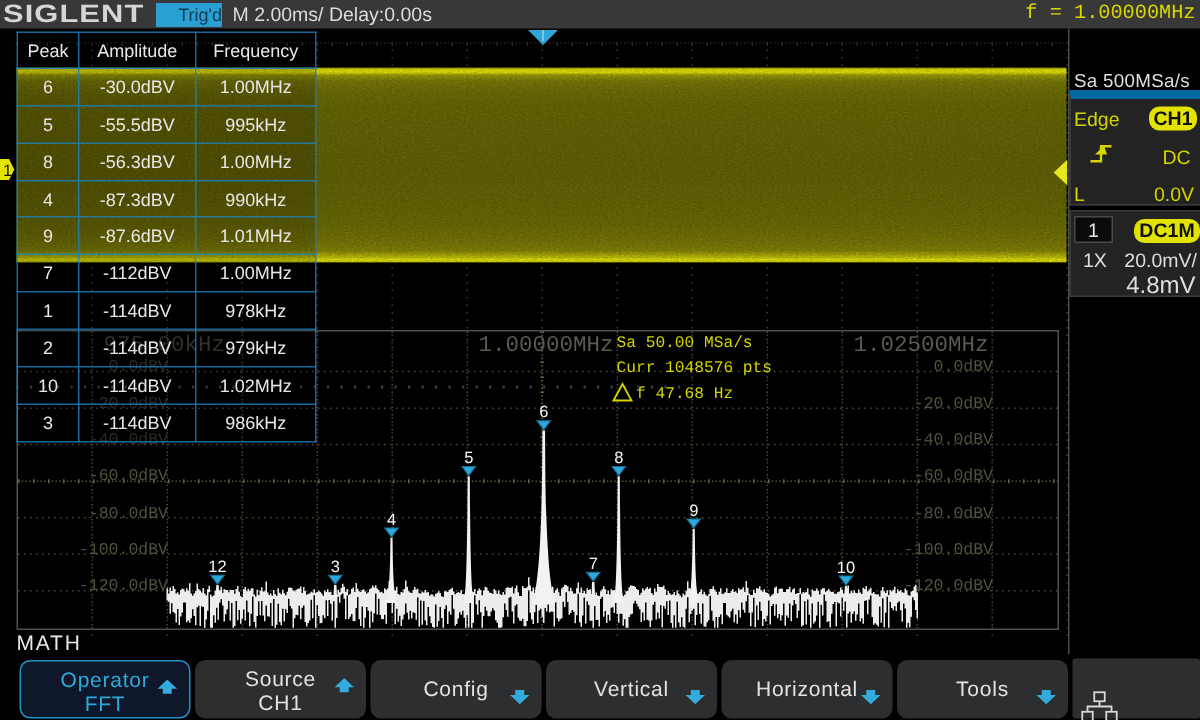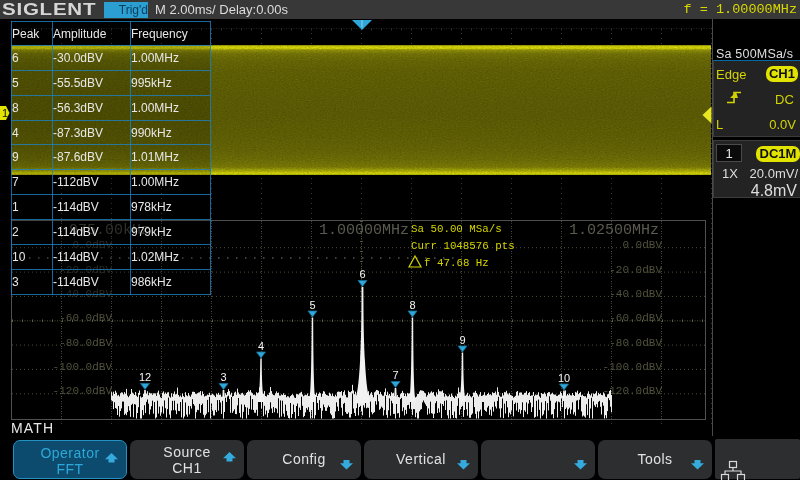--- a/index.html
+++ b/index.html
@@ -32,44 +32,44 @@
   color:#51513d; white-space:pre; }
 .flab { position:absolute; top:222px; font-family:"Liberation Mono", monospace; font-size:15px;
   color:#5a5a50; }
 .ytext { position:absolute; font-family:"Liberation Mono", monospace; font-size:10.8px;
   color:#d4d400; white-space:pre; }
 
 
 #ptable { position:absolute; left:11px; top:21px; width:200px; border-collapse:collapse;
   background:rgba(0,0,0,0.16); table-layout:fixed; }
 #ptable th, #ptable td { border:1px solid rgba(28,130,195,0.8); color:#e8e8e8; font-weight:normal;
-  font-size:12px; text-align:left; padding:0; height:24.86px; overflow:hidden; }
+  font-size:12px; text-align:center; padding:0; height:24.86px; overflow:hidden; }
 #ptable th { height:24px; font-size:12px; }
 #ptable .c1 { width:41px; }
 #ptable .c2 { width:78px;margin-left:32px; }
 #ptable .c3 { width:80px; }
 
 
 .sbtext { position:absolute; color:#dedede; font-size:12.5px; letter-spacing:0.2px;margin-top:24px; }
 #trigpanel { position:absolute; left:713px; top:60px; width:87px; height:77px; background:#232323;
-  border-top:1px solid #0369a1; border-left:1px solid #3c3c3c; border-bottom:1px solid #3c3c3c; }
+  border-top:6px solid #0369a1; border-left:1px solid #3c3c3c; border-bottom:1px solid #3c3c3c; }
 #chpanel { position:absolute; left:713px; top:140px; width:87px; height:58px; background:#232323;
   border-top:1px solid #3c3c3c; border-left:1px solid #3c3c3c; border-bottom:1px solid #3c3c3c; }
 .yl { color:#d4d400; }
 .badge { position:absolute; background:#e3e300; color:#111; font-weight:bold;
   border-radius:7px; text-align:center; }
 
 
 #mathlab { position:absolute; left:11px; top:420px; font-size:14px; color:#e8e8e8; letter-spacing:1.2px; }
 .btn { position:absolute; top:440px; width:114px; height:39px; background:#2c2e2f; border-radius:7px;
   color:#e2e2e2; font-size:14px; letter-spacing:0.5px; }
 .btn .l1 { position:absolute; left:0; right:0; top:4px; text-align:center; }
 .btn .l2 { position:absolute; left:0; right:0; top:20px; text-align:center; }
 .btn .single { position:absolute; left:0; right:0; top:11px; text-align:center; }
-#btn1 { background:#0c4a6e; border:1.5px solid #2391c2; color:#2da9d8; }
+#btn1 { background:#0f172a; border:1.5px solid #2391c2; color:#2da9d8; }
 #lanpanel { position:absolute; left:715px; top:439px; width:85px; height:40px; background:#2c2e2f; border-radius:2px; }
 </style></head>
 <body>
 <div id="scr">
 
   <svg class="abs" width="800" height="480" style="left:0;top:0">
 <line x1="61.5" y1="28" x2="61.5" y2="428" stroke="#3a3a3a" stroke-width="1" stroke-dasharray="1 4"></line>
 <line x1="111.5" y1="28" x2="111.5" y2="428" stroke="#3a3a3a" stroke-width="1" stroke-dasharray="1 4"></line>
 <line x1="161.5" y1="28" x2="161.5" y2="428" stroke="#3a3a3a" stroke-width="1" stroke-dasharray="1 4"></line>
 <line x1="211.5" y1="28" x2="211.5" y2="428" stroke="#3a3a3a" stroke-width="1" stroke-dasharray="1 4"></line>
@@ -300,20 +300,21 @@
         <polygon points="7.5,9.5 14,3.3 10.5,3.3 10.5,0 4.5,0 4.5,3.3 1,3.3" fill="#35aadc"></polygon>
       </svg>
   </div>
   <div class="btn" style="left:364px">
     <div class="single">Vertical</div>
     <svg class="abs" width="15" height="10" style="right:7px;top:19.5px">
         <polygon points="7.5,9.5 14,3.3 10.5,3.3 10.5,0 4.5,0 4.5,3.3 1,3.3" fill="#35aadc"></polygon>
       </svg>
   </div>
   <div class="btn" style="left:481px">
+    <div class="single">Horizontal</div>
     <svg class="abs" width="15" height="10" style="right:7px;top:19.5px">
         <polygon points="7.5,9.5 14,3.3 10.5,3.3 10.5,0 4.5,0 4.5,3.3 1,3.3" fill="#35aadc"></polygon>
       </svg>
   </div>
   <div class="btn" style="left:598px">
     <div class="single">Tools</div>
     <svg class="abs" width="15" height="10" style="right:7px;top:19.5px">
         <polygon points="7.5,9.5 14,3.3 10.5,3.3 10.5,0 4.5,0 4.5,3.3 1,3.3" fill="#35aadc"></polygon>
       </svg>
   </div>

